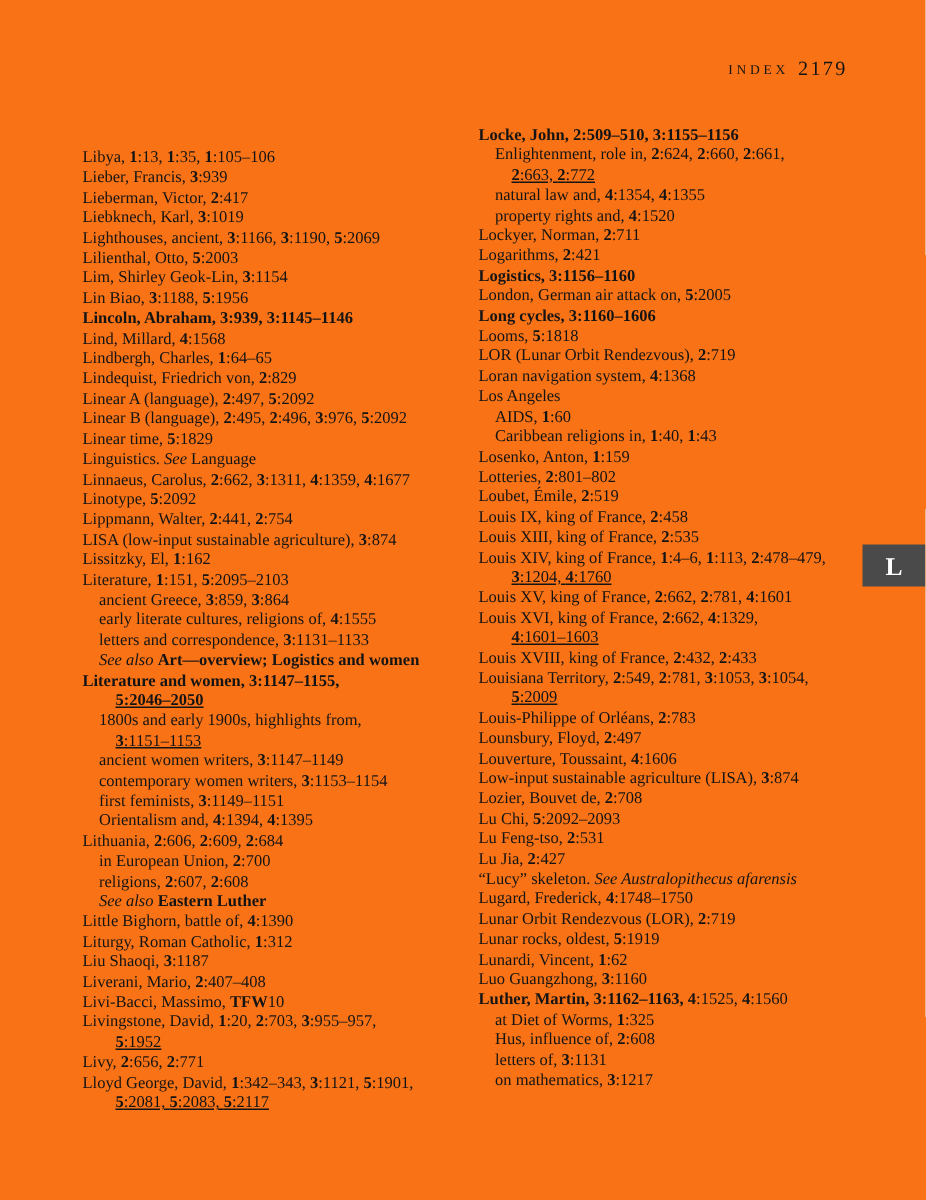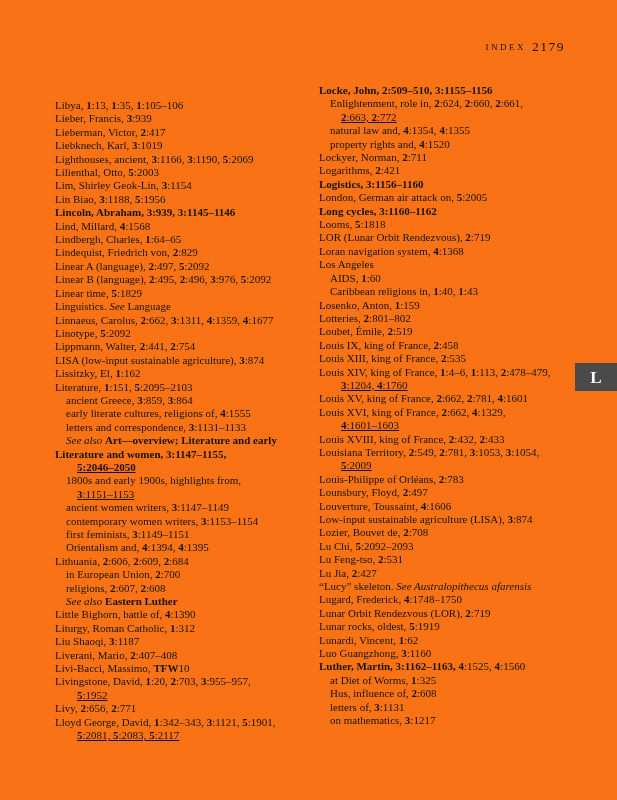--- a/index.html
+++ b/index.html
@@ -92,21 +92,21 @@
         <div class="line">Linguistics. <i>See</i> Language</div>
         <div class="line">Linnaeus, Carolus, <b>2</b>:662, <b>3</b>:1311, <b>4</b>:1359, <b>4</b>:1677</div>
         <div class="line">Linotype, <b>5</b>:2092</div>
         <div class="line">Lippmann, Walter, <b>2</b>:441, <b>2</b>:754</div>
         <div class="line">LISA (low-input sustainable agriculture), <b>3</b>:874</div>
         <div class="line">Lissitzky, El, <b>1</b>:162</div>
         <div class="line">Literature, <b>1</b>:151, <b>5</b>:2095–2103</div>
         <div class="line ind1">ancient Greece, <b>3</b>:859, <b>3</b>:864</div>
         <div class="line ind1">early literate cultures, religions of, <b>4</b>:1555</div>
         <div class="line ind1">letters and correspondence, <b>3</b>:1131–1133</div>
-        <div class="line ind1"><i>See also</i> <b>Art—overview; Literature and early</b></div>
+        <div class="line ind1"><i>See also</i> <b>Art—overview; Logistics and women</b></div>
         <div class="line"><b>Literature and women, 3:1147–1155,</b></div>
         <div class="line ind2"><b>5:2046–2050</b></div>
         <div class="line ind1">1800s and early 1900s, highlights from,</div>
         <div class="line ind2"><b>3</b>:1151–1153</div>
         <div class="line ind1">ancient women writers, <b>3</b>:1147–1149</div>
         <div class="line ind1">contemporary women writers, <b>3</b>:1153–1154</div>
         <div class="line ind1">first feminists, <b>3</b>:1149–1151</div>
         <div class="line ind1">Orientalism and, <b>4</b>:1394, <b>4</b>:1395</div>
         <div class="line">Lithuania, <b>2</b>:606, <b>2</b>:609, <b>2</b>:684</div>
         <div class="line ind1">in European Union, <b>2</b>:700</div>
@@ -126,21 +126,21 @@
     <div class="col col-right" id="col-right">
         <div class="line"><b>Locke, John, 2:509–510, 3:1155–1156</b></div>
         <div class="line ind1">Enlightenment, role in, <b>2</b>:624, <b>2</b>:660, <b>2</b>:661,</div>
         <div class="line ind2"><b>2</b>:663, <b>2</b>:772</div>
         <div class="line ind1">natural law and, <b>4</b>:1354, <b>4</b>:1355</div>
         <div class="line ind1">property rights and, <b>4</b>:1520</div>
         <div class="line">Lockyer, Norman, <b>2</b>:711</div>
         <div class="line">Logarithms, <b>2</b>:421</div>
         <div class="line"><b>Logistics, 3:1156–1160</b></div>
         <div class="line">London, German air attack on, <b>5</b>:2005</div>
-        <div class="line"><b>Long cycles, 3:1160–1162</b></div>
+        <div class="line"><b>Long cycles, 3:1160–1606</b></div>
         <div class="line">Looms, <b>5</b>:1818</div>
         <div class="line">LOR (Lunar Orbit Rendezvous), <b>2</b>:719</div>
         <div class="line">Loran navigation system, <b>4</b>:1368</div>
         <div class="line">Los Angeles</div>
         <div class="line ind1">AIDS, <b>1</b>:60</div>
         <div class="line ind1">Caribbean religions in, <b>1</b>:40, <b>1</b>:43</div>
         <div class="line">Losenko, Anton, <b>1</b>:159</div>
         <div class="line">Lotteries, <b>2</b>:801–802</div>
         <div class="line">Loubet, Émile, <b>2</b>:519</div>
         <div class="line">Louis IX, king of France, <b>2</b>:458</div>

